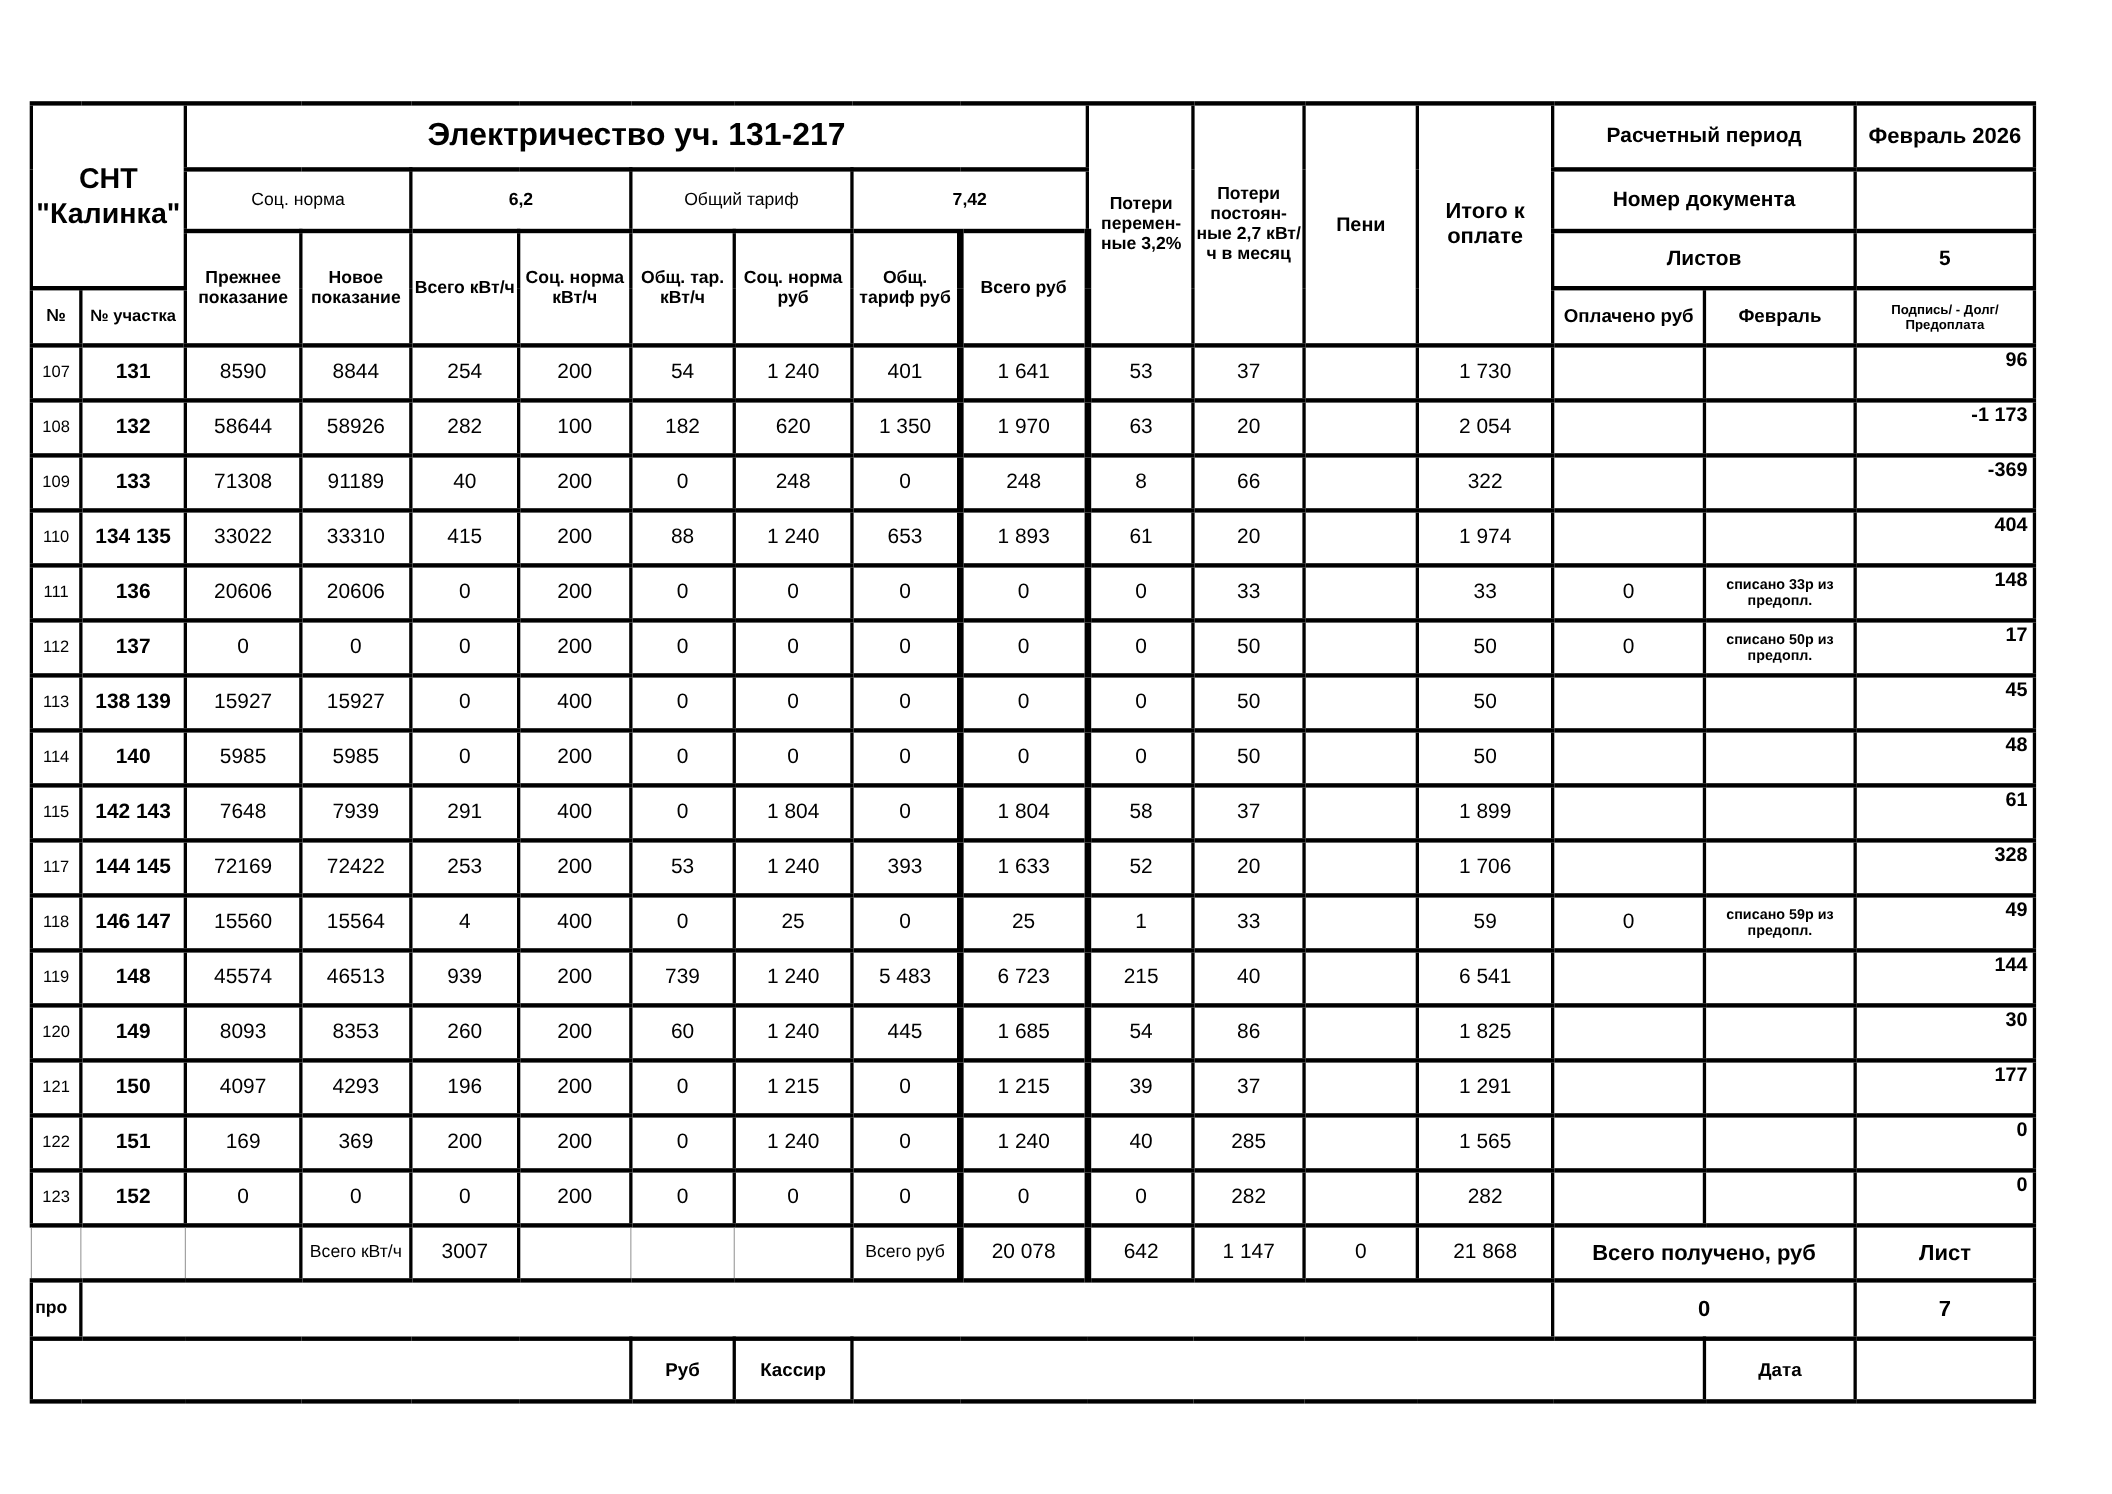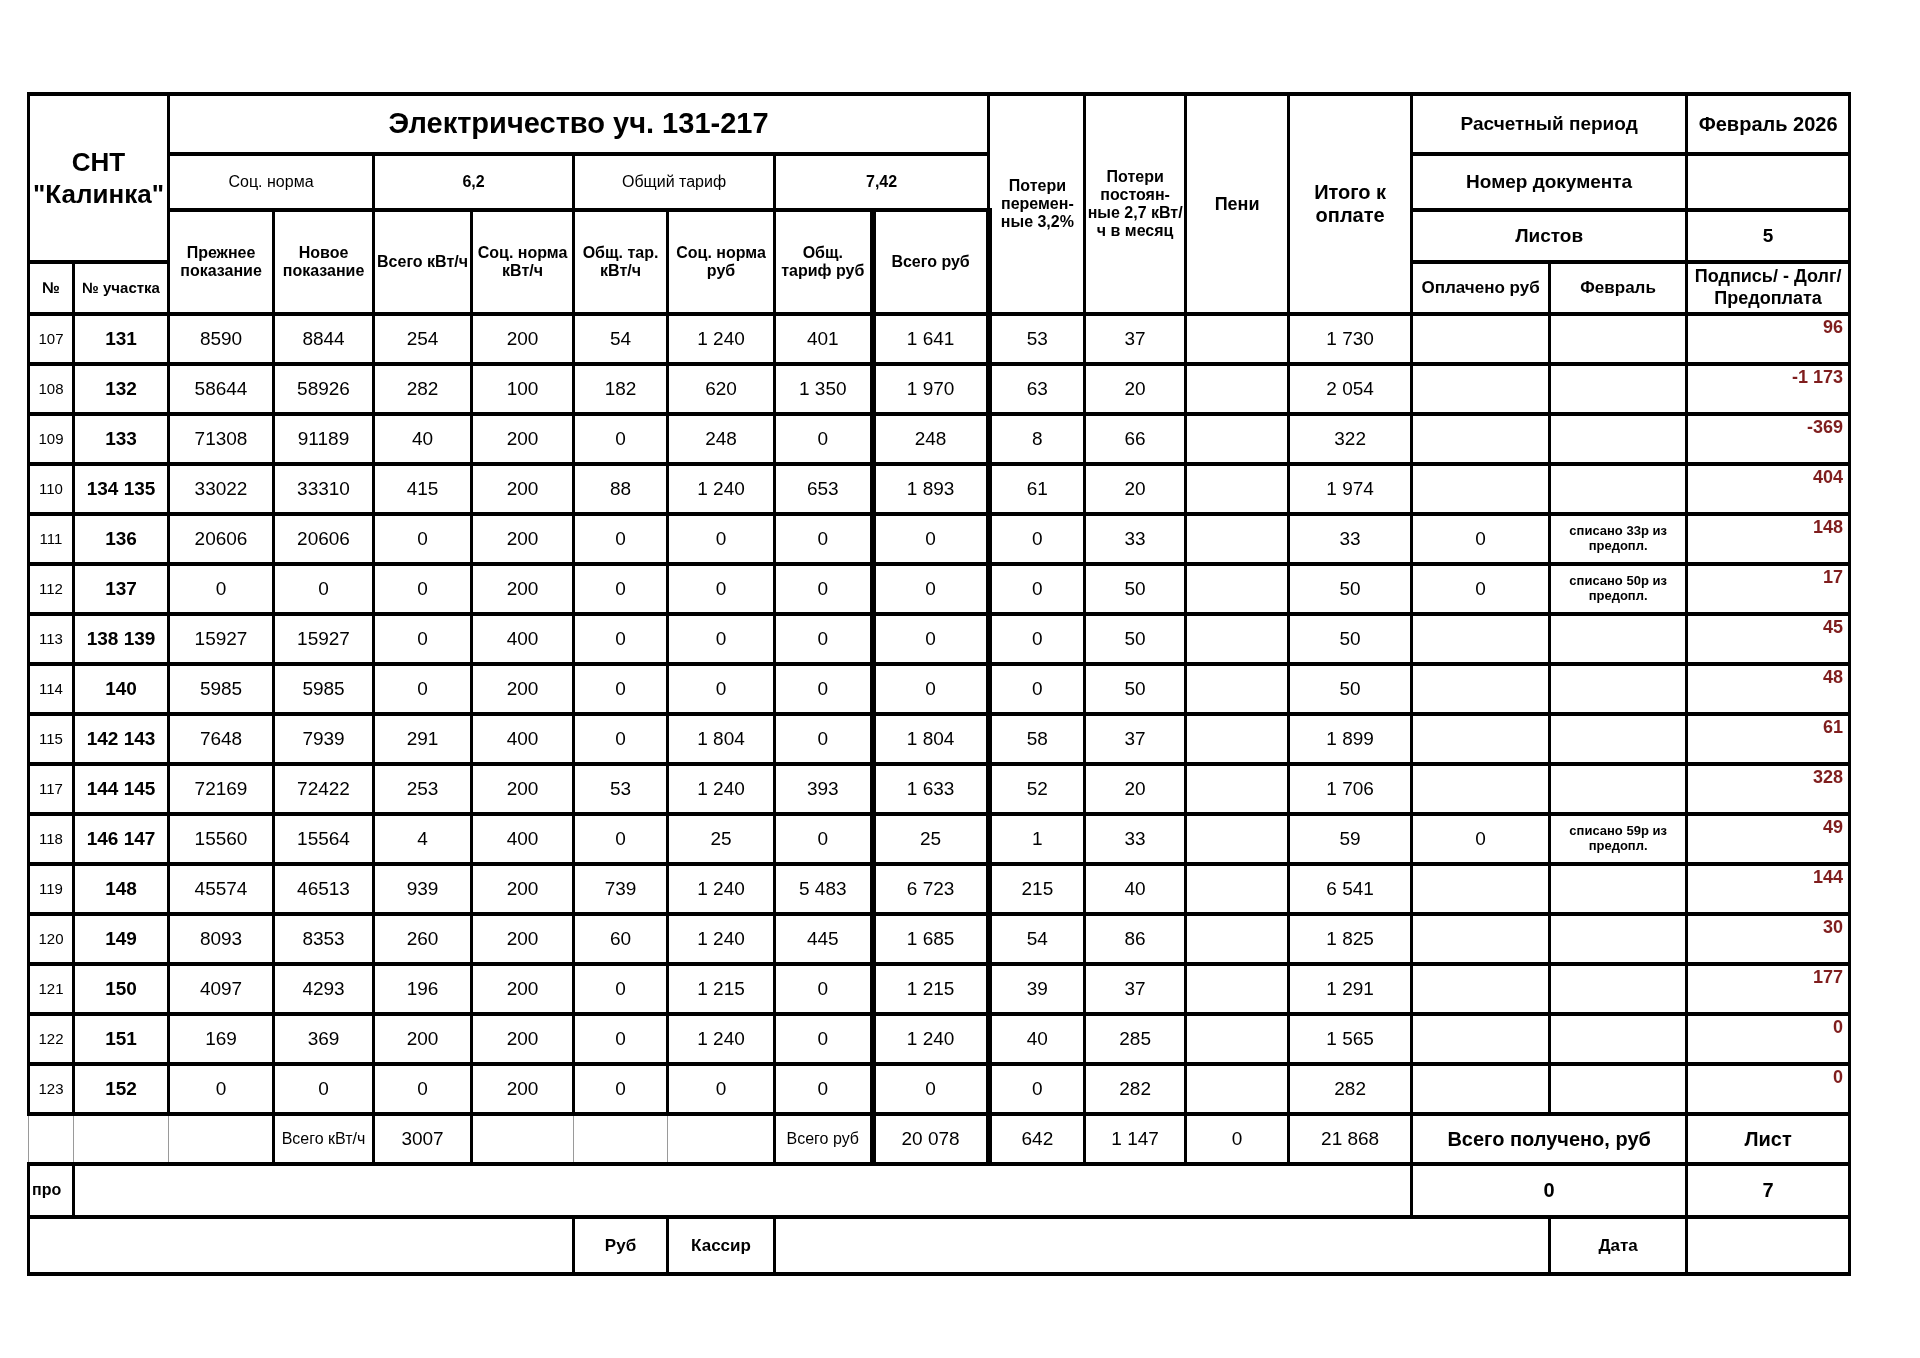--- a/index.html
+++ b/index.html
@@ -7,26 +7,26 @@
   table{border-collapse:collapse;table-layout:fixed;margin:92px 0 0 27px;width:1821px;}
   td{border:4px solid #000;border-left-width:3px;border-right-width:3px;
      text-align:center;vertical-align:middle;padding:0 2px;overflow:hidden;
      font-size:19px;line-height:1.15;background:#fff;}
   .b{font-weight:bold;}
   .title{font-size:29px;font-weight:bold;}
   .org{font-size:26px;font-weight:bold;line-height:1.25;}
   .tariff{font-size:16px;font-weight:bold;}
   .subcol{font-size:16px;font-weight:bold;line-height:1.12;padding:0 1px;}
   .info{font-size:19px;font-weight:bold;}
-  .signhdr{font-size:18px;font-weight:bold;line-height:1.2;}
+  .signhdr{font-size:12px;font-weight:bold;line-height:1.2;}
   .paidhdr{font-size:17px;font-weight:bold;}
   .rownum{font-size:15px;padding:0;}
   .plot{font-weight:bold;}
   .thick{border-left-width:6px;border-right-width:6px;}
-  .red{color:#7f1d1d;font-weight:bold;text-align:right;vertical-align:top;font-size:18px;padding:1px 5px 0 0;}
+  .red{color:#000000;font-weight:bold;text-align:right;vertical-align:top;font-size:18px;padding:1px 5px 0 0;}
   .note{font-size:13px;line-height:1.15;padding:0 3px;font-weight:bold;}
   .lite{border-left:1px solid #9a9a9a;border-right:1px solid #9a9a9a;}
   .totlbl{font-size:16px;line-height:1.1;}
   .biglbl{font-size:20px;font-weight:bold;}
   .clip{white-space:nowrap;text-align:left;font-weight:bold;font-size:16px;padding:0 0 0 2px;}
   tr.hr1{height:60px;} tr.hr2{height:56px;} tr.hr3{height:52px;} tr.hr4{height:52px;}
   tr.data-row{height:50px;margin-left:22px;} tr.totals{height:50px;} tr.prorow{height:53px;} tr.botrow{height:57px;}
 </style>
 </head>
 <body>

